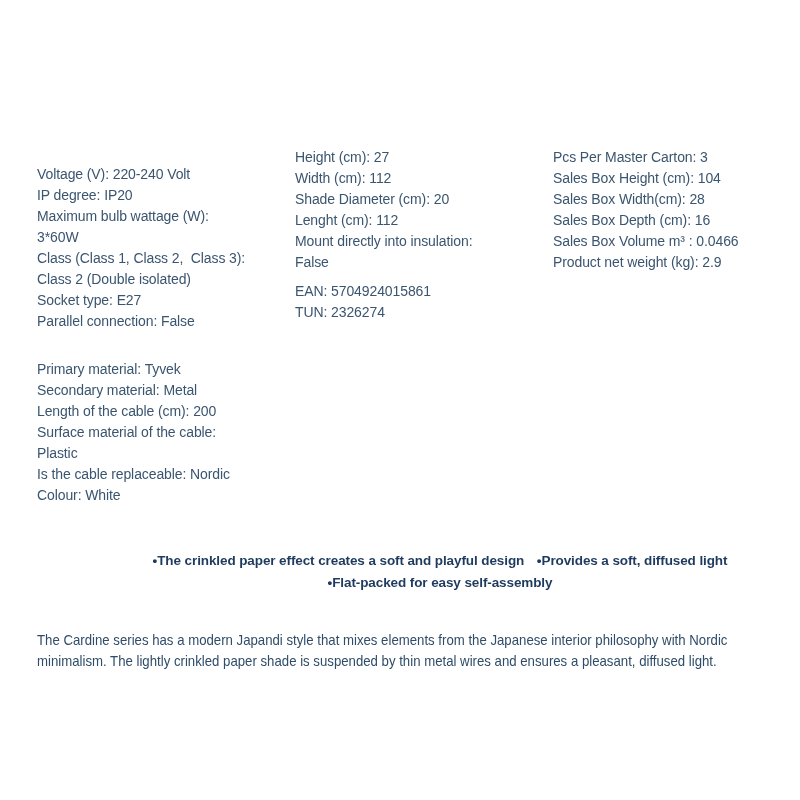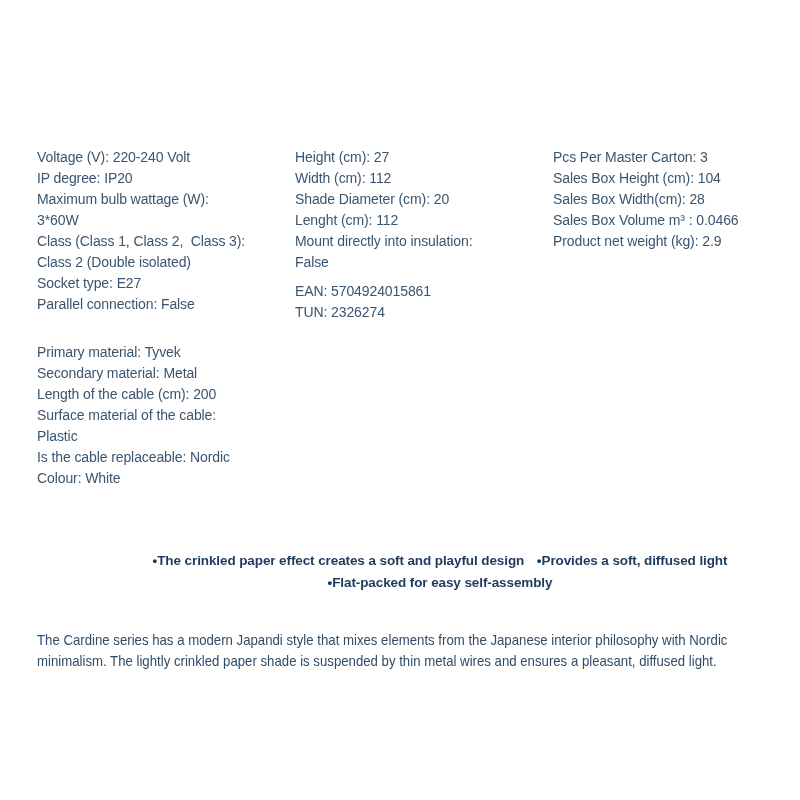--- a/index.html
+++ b/index.html
@@ -8,21 +8,21 @@
     width: 800px;
     height: 800px;
     background: var(--background, #ffffff);
     font-family: "Liberation Sans", sans-serif;
     overflow: hidden;
   }
   .spec-col {
     position: absolute;
     top: 147px;
   }
-  .spec-col.c1 { left: 37px; }
+  .spec-col.c1 { left: 37px; margin-top: 17px; }
   .spec-col.c2 { left: 295px; }
   .spec-col.c3 { left: 553px; }
   .spec-line {
     font-size: 14px;
     line-height: 21px;
     letter-spacing: -0.1px;
     color: var(--spec-text, #3a556f);
     white-space: pre;
   }
   .spec-block.gap-27 { margin-top: 27px; }
@@ -95,20 +95,21 @@
       <div class="spec-line">EAN: 5704924015861</div>
       <div class="spec-line">TUN: 2326274</div>
     </div>
   </div>
 
   <div class="spec-col c3">
     <div class="spec-block">
       <div class="spec-line">Pcs Per Master Carton: 3</div>
       <div class="spec-line">Sales Box Height (cm): 104</div>
       <div class="spec-line">Sales Box Width(cm): 28</div>
+      <div class="spec-line">Sales Box Depth (cm): 16</div>
       <div class="spec-line">Sales Box Volume m³ : 0.0466</div>
       <div class="spec-line">Product net weight (kg): 2.9</div>
     </div>
   </div>
 
   <div class="highlights">
     <div class="hl-line">
       <span class="hl-item">The crinkled paper effect creates a soft and playful design</span>
       <span class="hl-item">Provides a soft, diffused light</span>
     </div>

